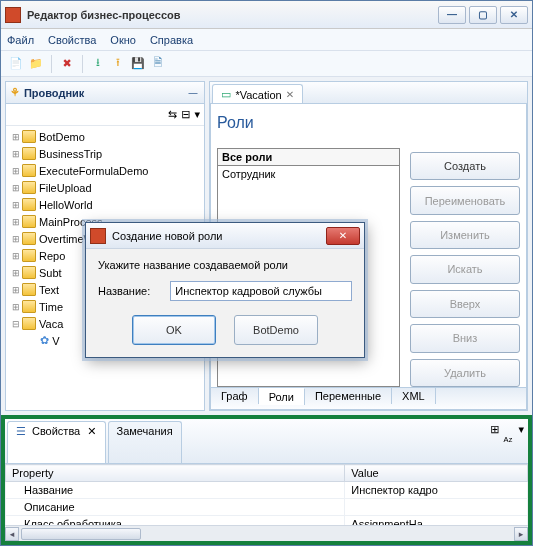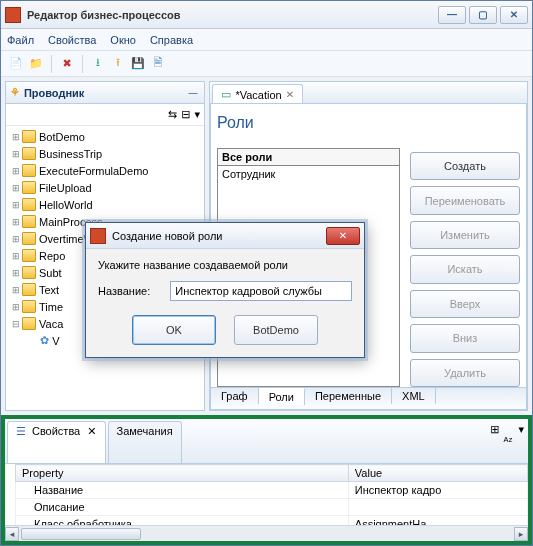--- a/index.html
+++ b/index.html
@@ -40,21 +40,21 @@
   .roles-btns { width:110px; display:flex; flex-direction:column; gap:6px; padding-top:4px;}
   .btn { height:30px; border:1px solid #9aaec4; background:linear-gradient(#fdfdfe,#e7edf5); border-radius:3px; color:#333; display:flex; align-items:center; justify-content:center;}
   .btn.disabled{ color:#9a9a9a;}
   .bottom-tabs { display:flex; border:1px solid #b8cde2; border-top:none; background:linear-gradient(#e4ecf5,#fcfdff); height:22px; align-items:flex-start;}
   .btab { padding:2px 10px; border-right:1px solid #b8cde2;}
   .btab.active{ background:#fff; border-top:1px solid #fff;}
   .props { background:#fff; border:4px solid #15803d; height:130px; display:flex; flex-direction:column;}
   .props .tabs { display:flex; background:linear-gradient(#fcfdff,#e4ecf5); border-bottom:1px solid #b8cde2;}
   .props .ptab { padding:3px 8px; border:1px solid #b8cde2; border-bottom:none; background:#fff; margin:2px 0 0 2px; border-radius:3px 3px 0 0;}
   .props .ptab.inactive{ background:linear-gradient(#f2f6fb,#e4ecf5);}
-  .ptable { flex:1; overflow:hidden;padding-left:10px;}
+  .ptable { flex:1; overflow:hidden;}
   .ptable table{ width:100%; border-collapse:collapse;}
   .ptable th{ text-align:left; background:linear-gradient(#fdfdfe,#e7edf5); border:1px solid #cfd7e2; padding:2px 6px; font-weight:normal;}
   .ptable td{ border:1px solid #ecf0f5; padding:1px 6px; height:17px;}
   .scroll-x { height:16px; background:#e9edf2; border-top:1px solid #cfd7e2; position:relative;}
   .scroll-x .thumb{ position:absolute; left:2px; top:2px; width:120px; height:12px; background:linear-gradient(#f5f7fb,#d5dde8); border:1px solid #aebbcd; border-radius:2px;}
   .scroll-x .arrow{ position:absolute; top:1px; width:14px; height:14px; background:linear-gradient(#f5f7fb,#d5dde8); border:1px solid #aebbcd; display:flex; align-items:center; justify-content:center; font-size:9px; color:#556;}
   
   .modal { position:absolute; left:85px; top:222px; width:280px; background:#f2f2f2; border:1px solid #3b5a7f; box-shadow:0 0 0 3px rgba(160,185,215,.6), 2px 4px 14px rgba(0,0,0,.35);}
   .modal .mtitle { background:linear-gradient(#fbfcfe,#e0e8f3); height:26px; display:flex; align-items:center; padding:0 4px; border-bottom:1px solid #c9d4e2;}
   .modal .mtitle .icon{ width:16px;height:16px;background:#d04a2a;border:1px solid #903018;margin-right:6px;}

